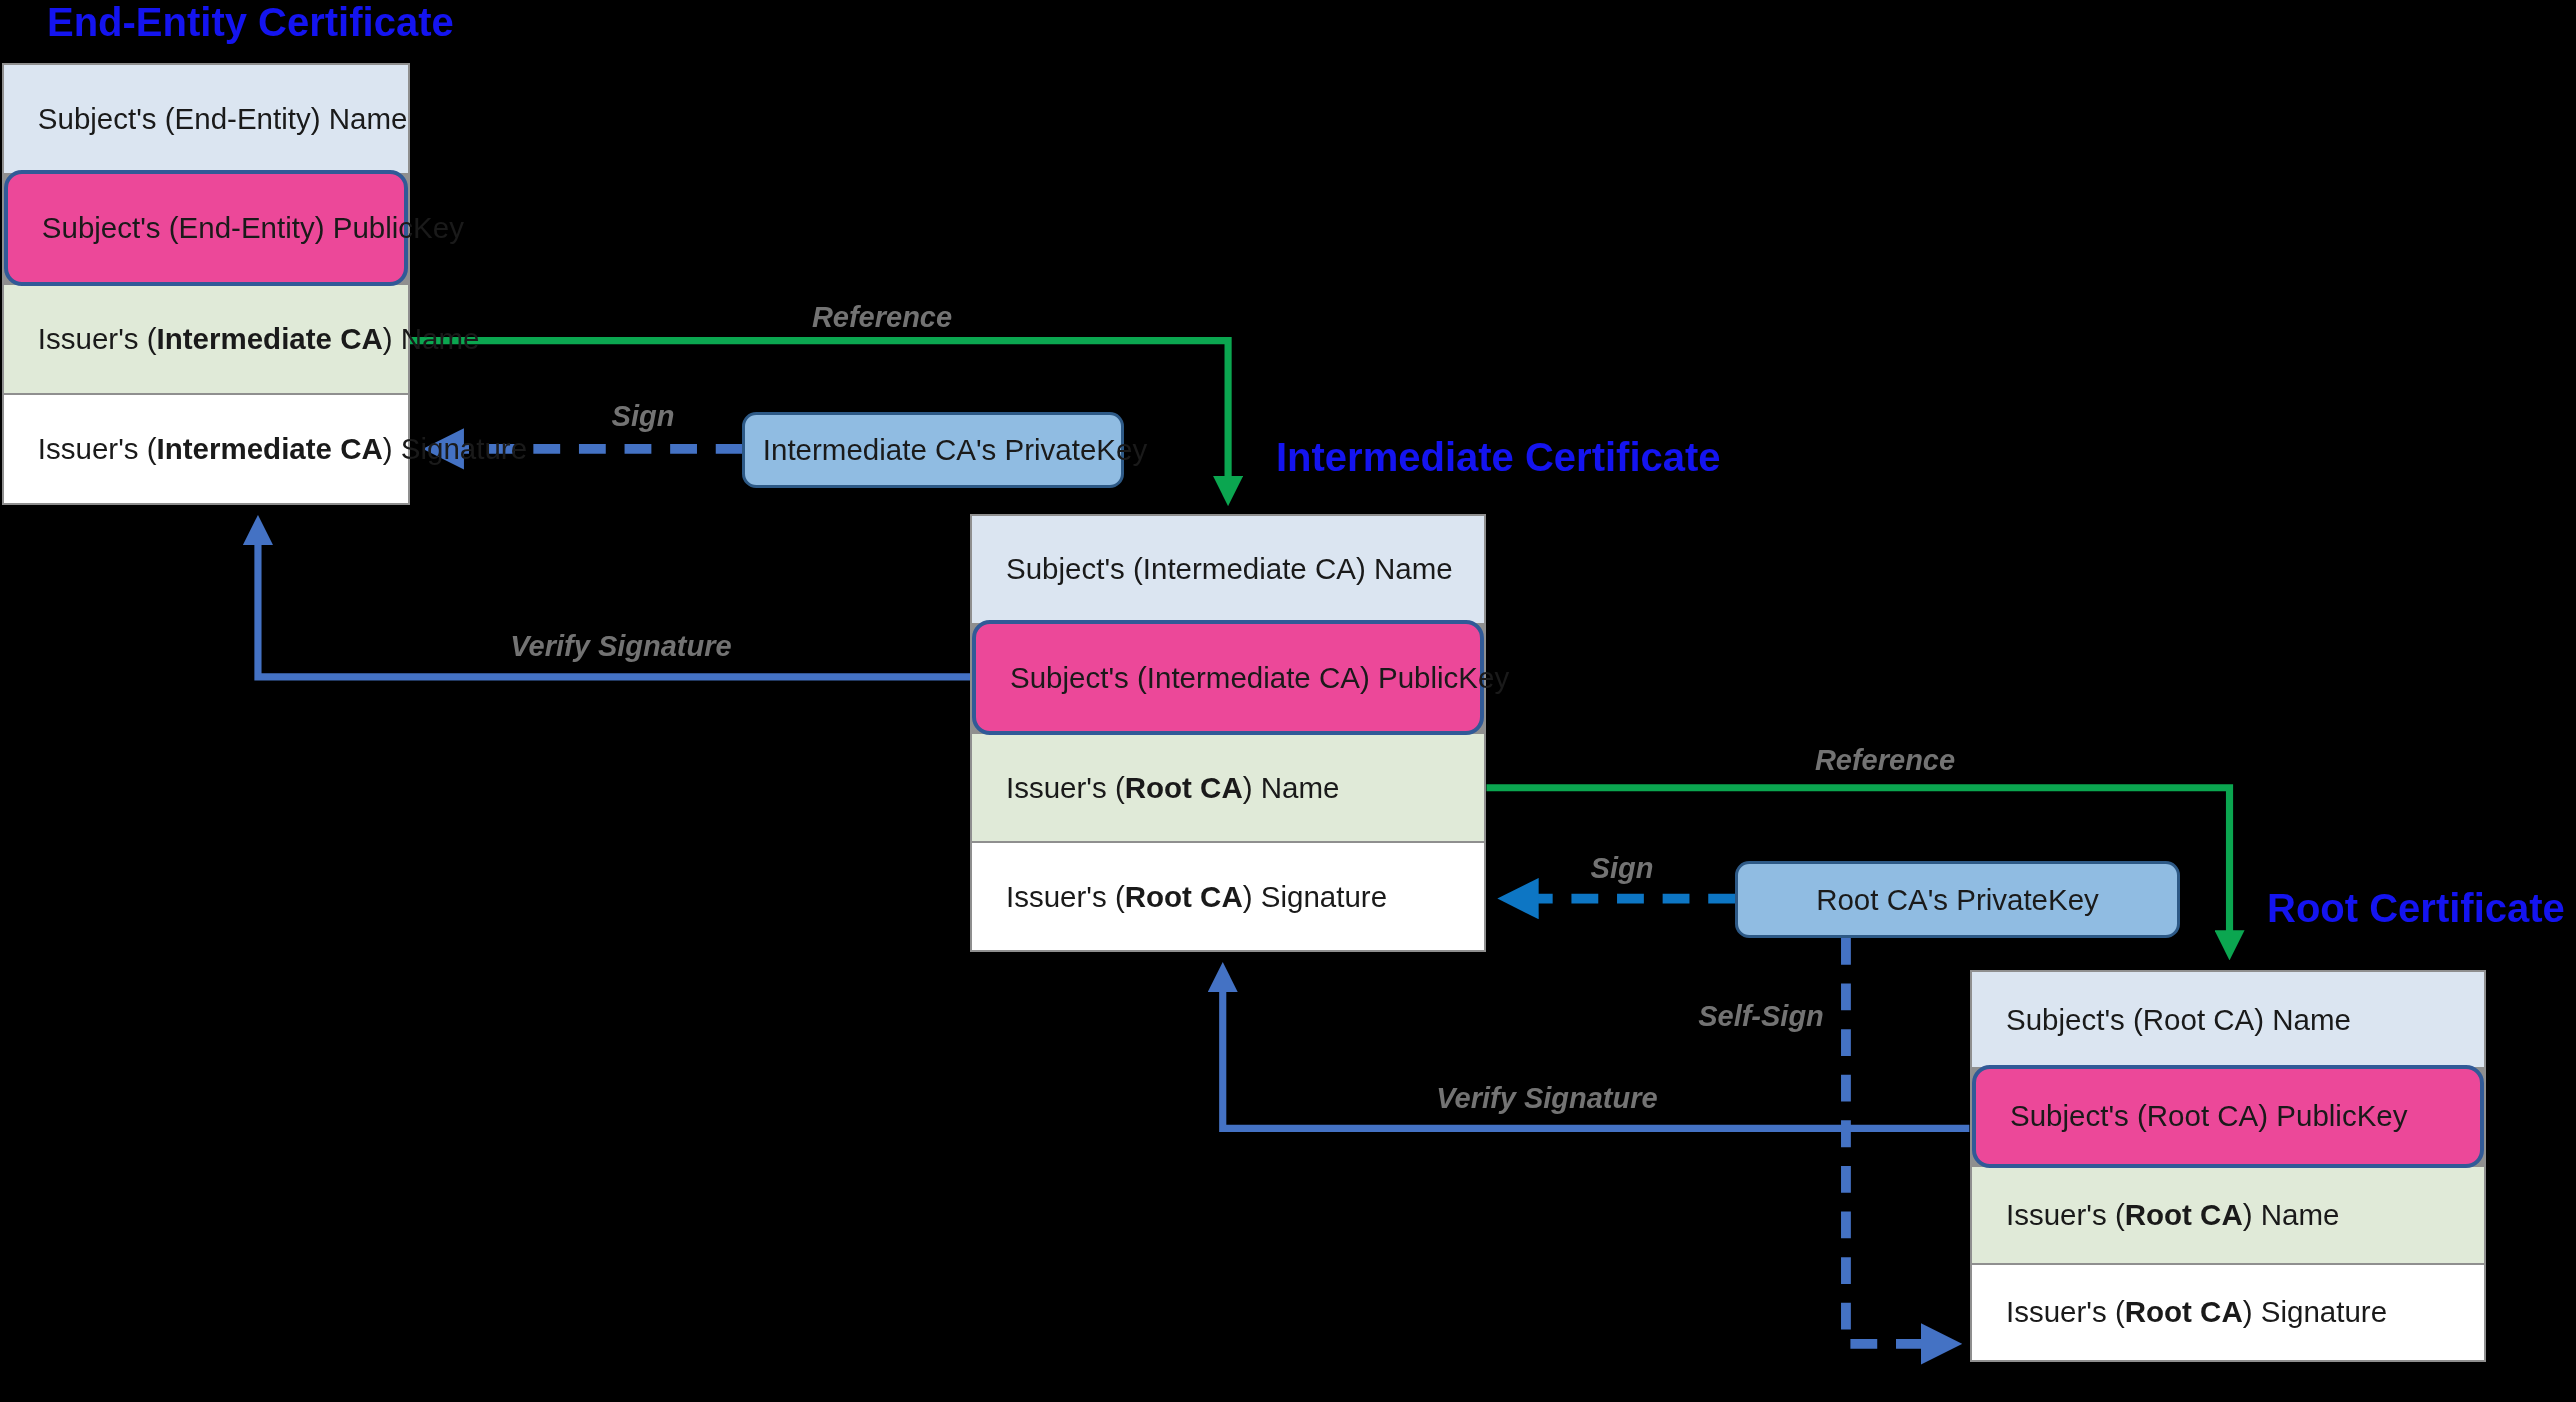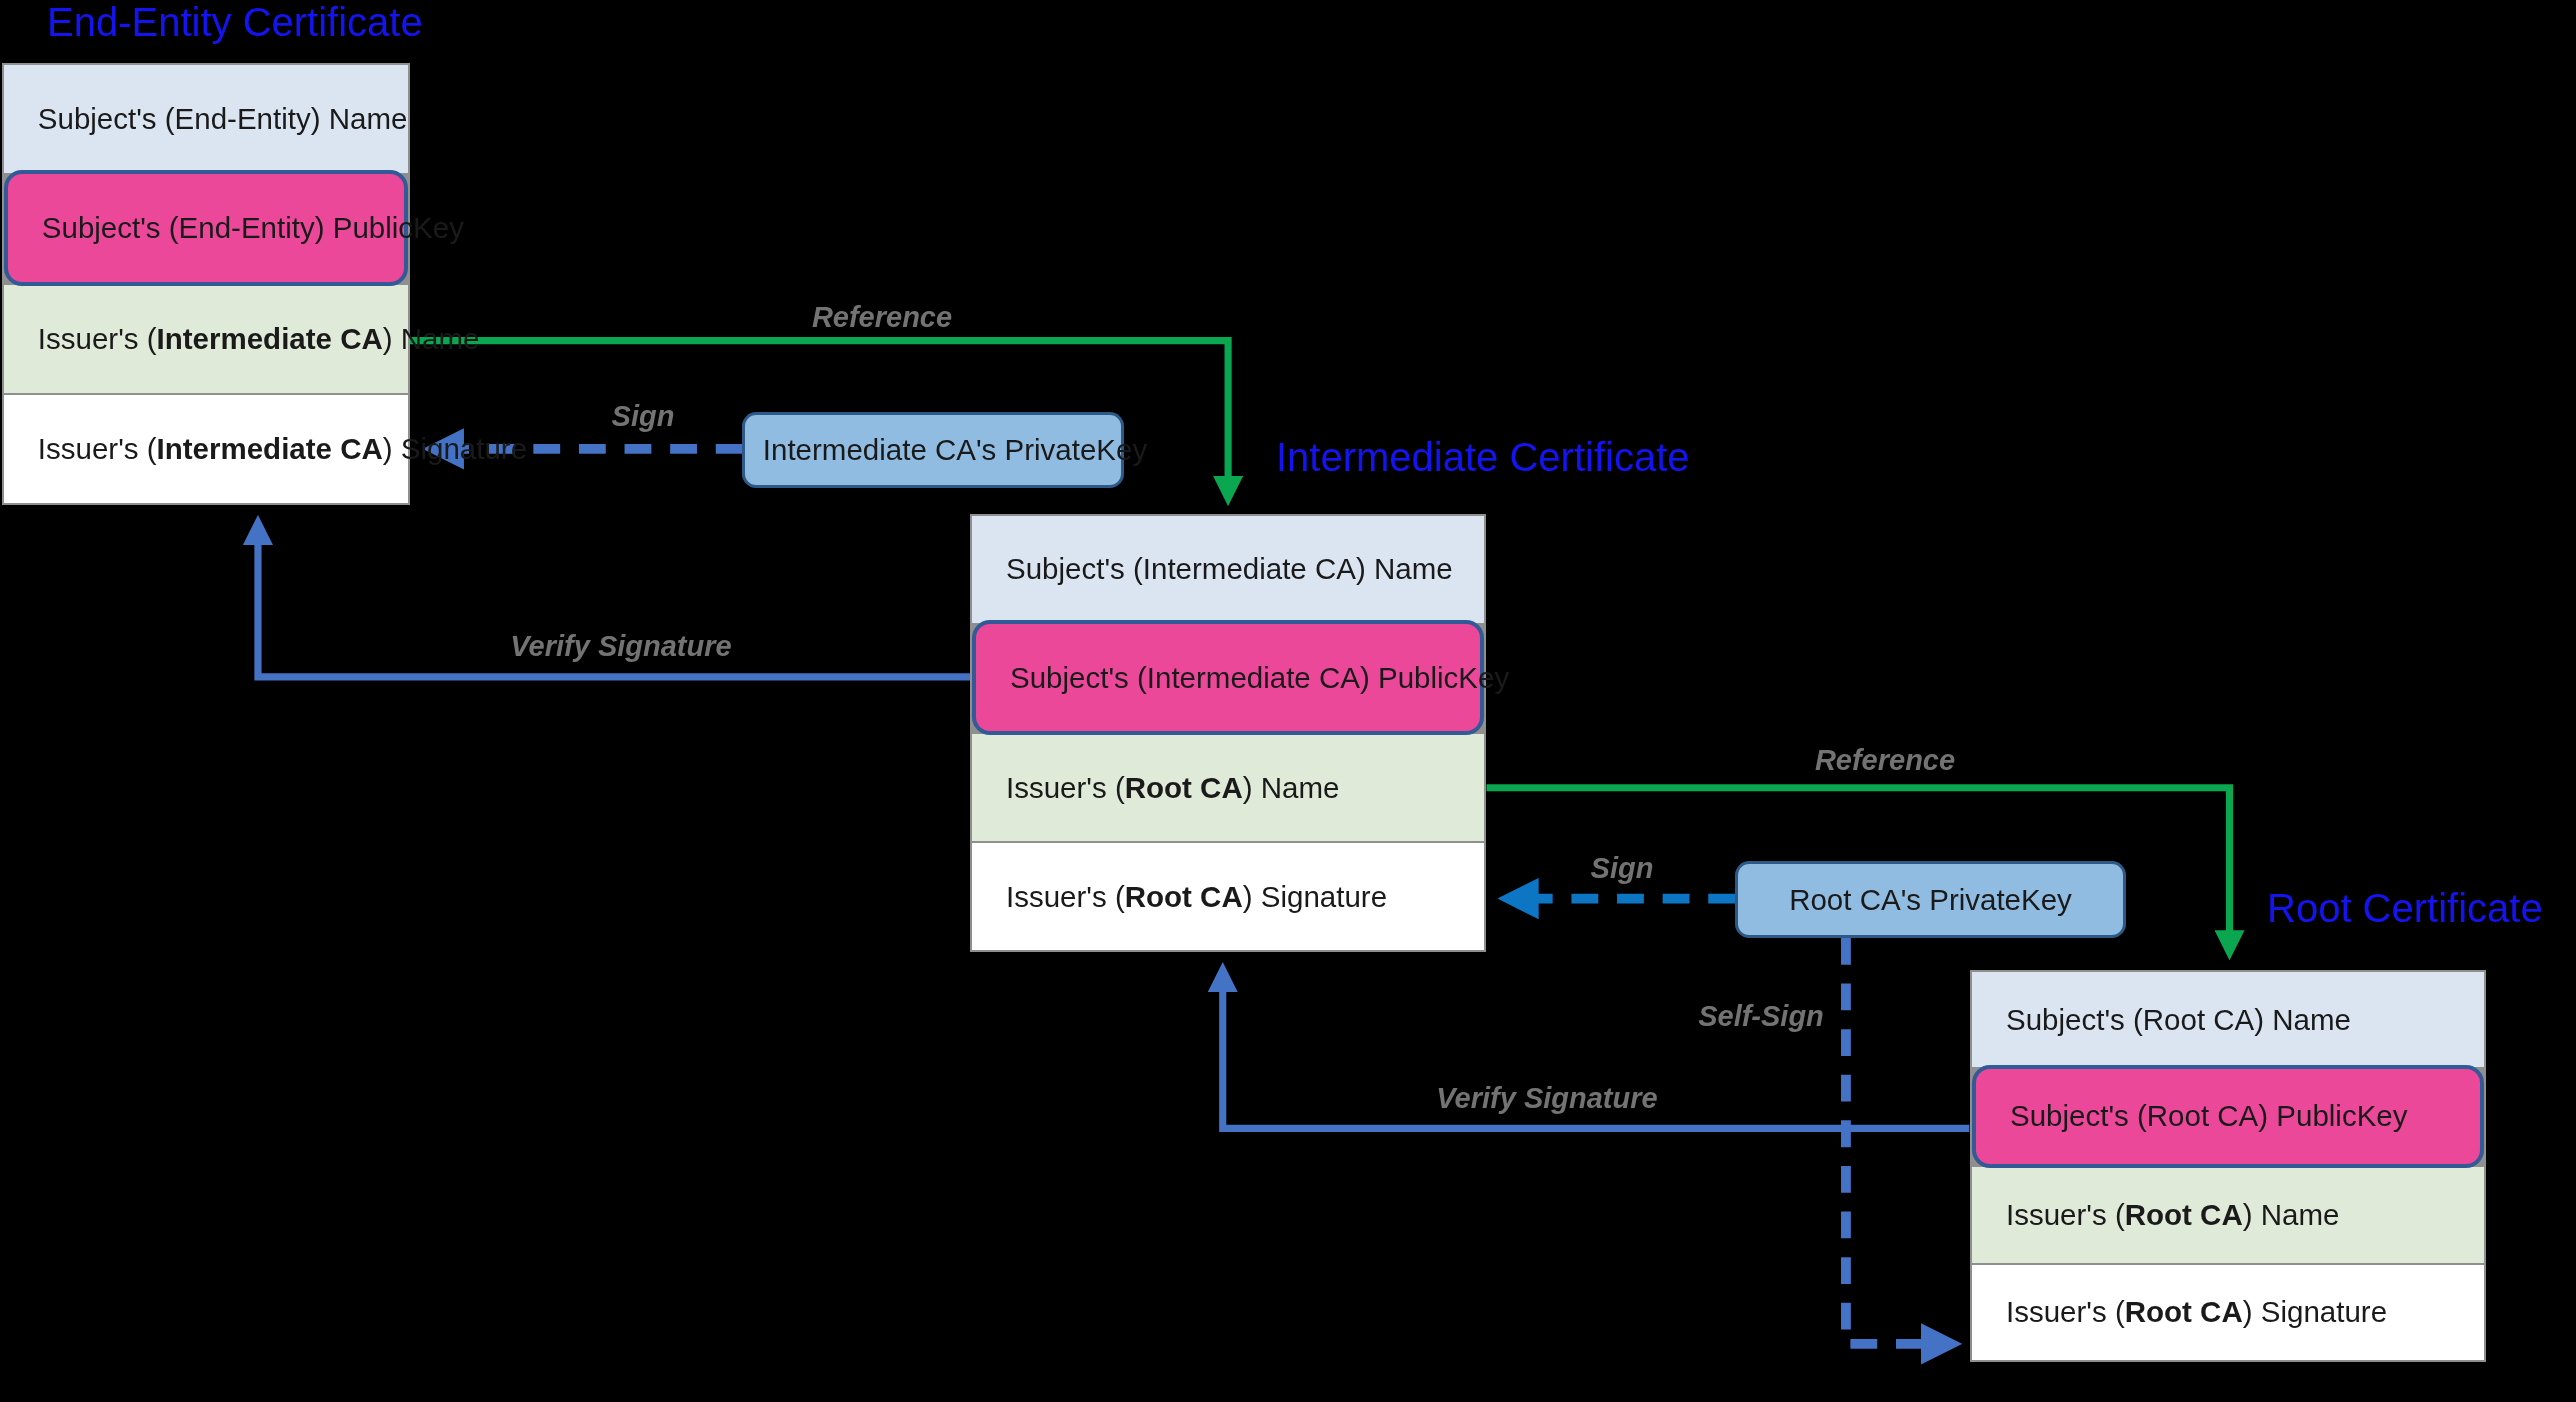--- a/index.html
+++ b/index.html
@@ -4,21 +4,21 @@
 <style>
   html,body{margin:0;padding:0;background:#000;}
   body{
     width:2576px;height:1402px;position:relative;overflow:hidden;
     font-family:"Liberation Sans",sans-serif;
   }
   .stage{position:absolute;left:0;top:0;width:2576px;height:1402px;}
   svg.wires{position:absolute;left:0;top:0;pointer-events:none;}
 
   .cert-title{
-    position:absolute;color:#1414f0;font-weight:normal;font-size:40px;
+    position:absolute;color:#1414f0;font-weight:bold;font-size:40px;
     white-space:nowrap;letter-spacing:0px;
   }
   .cert-box{
     position:absolute;box-sizing:border-box;border:2.7px solid #8f8f8f;
     display:flex;flex-direction:column;background:#8f8f8f;
   }
   .cert-row{
     flex:1 1 0;box-sizing:border-box;display:flex;align-items:center;
     padding-left:34px;font-size:29.5px;color:#1a1a1a;white-space:nowrap;
     border-top:2.7px solid #8f8f8f;
@@ -144,21 +144,21 @@
     <div class="cert-row fill-signature">
       <span>Issuer's (</span>
         <b>Root CA</b>
         <span>) Signature</span>
     </div>
   </div>
 
   <div class="privkey-box" style="left:742px;top:412px;width:382px;height:76px;padding-left:44px;">
     <span>Intermediate CA's PrivateKey</span>
   </div>
-  <div class="privkey-box" style="left:1735px;top:861px;width:391px;height:77px;">
+  <div class="privkey-box" style="left:1735px;top:861px;width:445px;height:77px;">
     <span>Root CA's PrivateKey</span>
   </div>
 
   <div class="arrow-label" style="left:882px;top:301px;">Reference</div>
   <div class="arrow-label" style="left:643px;top:400px;">Sign</div>
   <div class="arrow-label" style="left:621px;top:630px;">Verify Signature</div>
   <div class="arrow-label" style="left:1885px;top:744px;">Reference</div>
   <div class="arrow-label" style="left:1622px;top:852px;">Sign</div>
   <div class="arrow-label" style="left:1761px;top:1000px;">Self-Sign</div>
   <div class="arrow-label" style="left:1547px;top:1082px;">Verify Signature</div>

